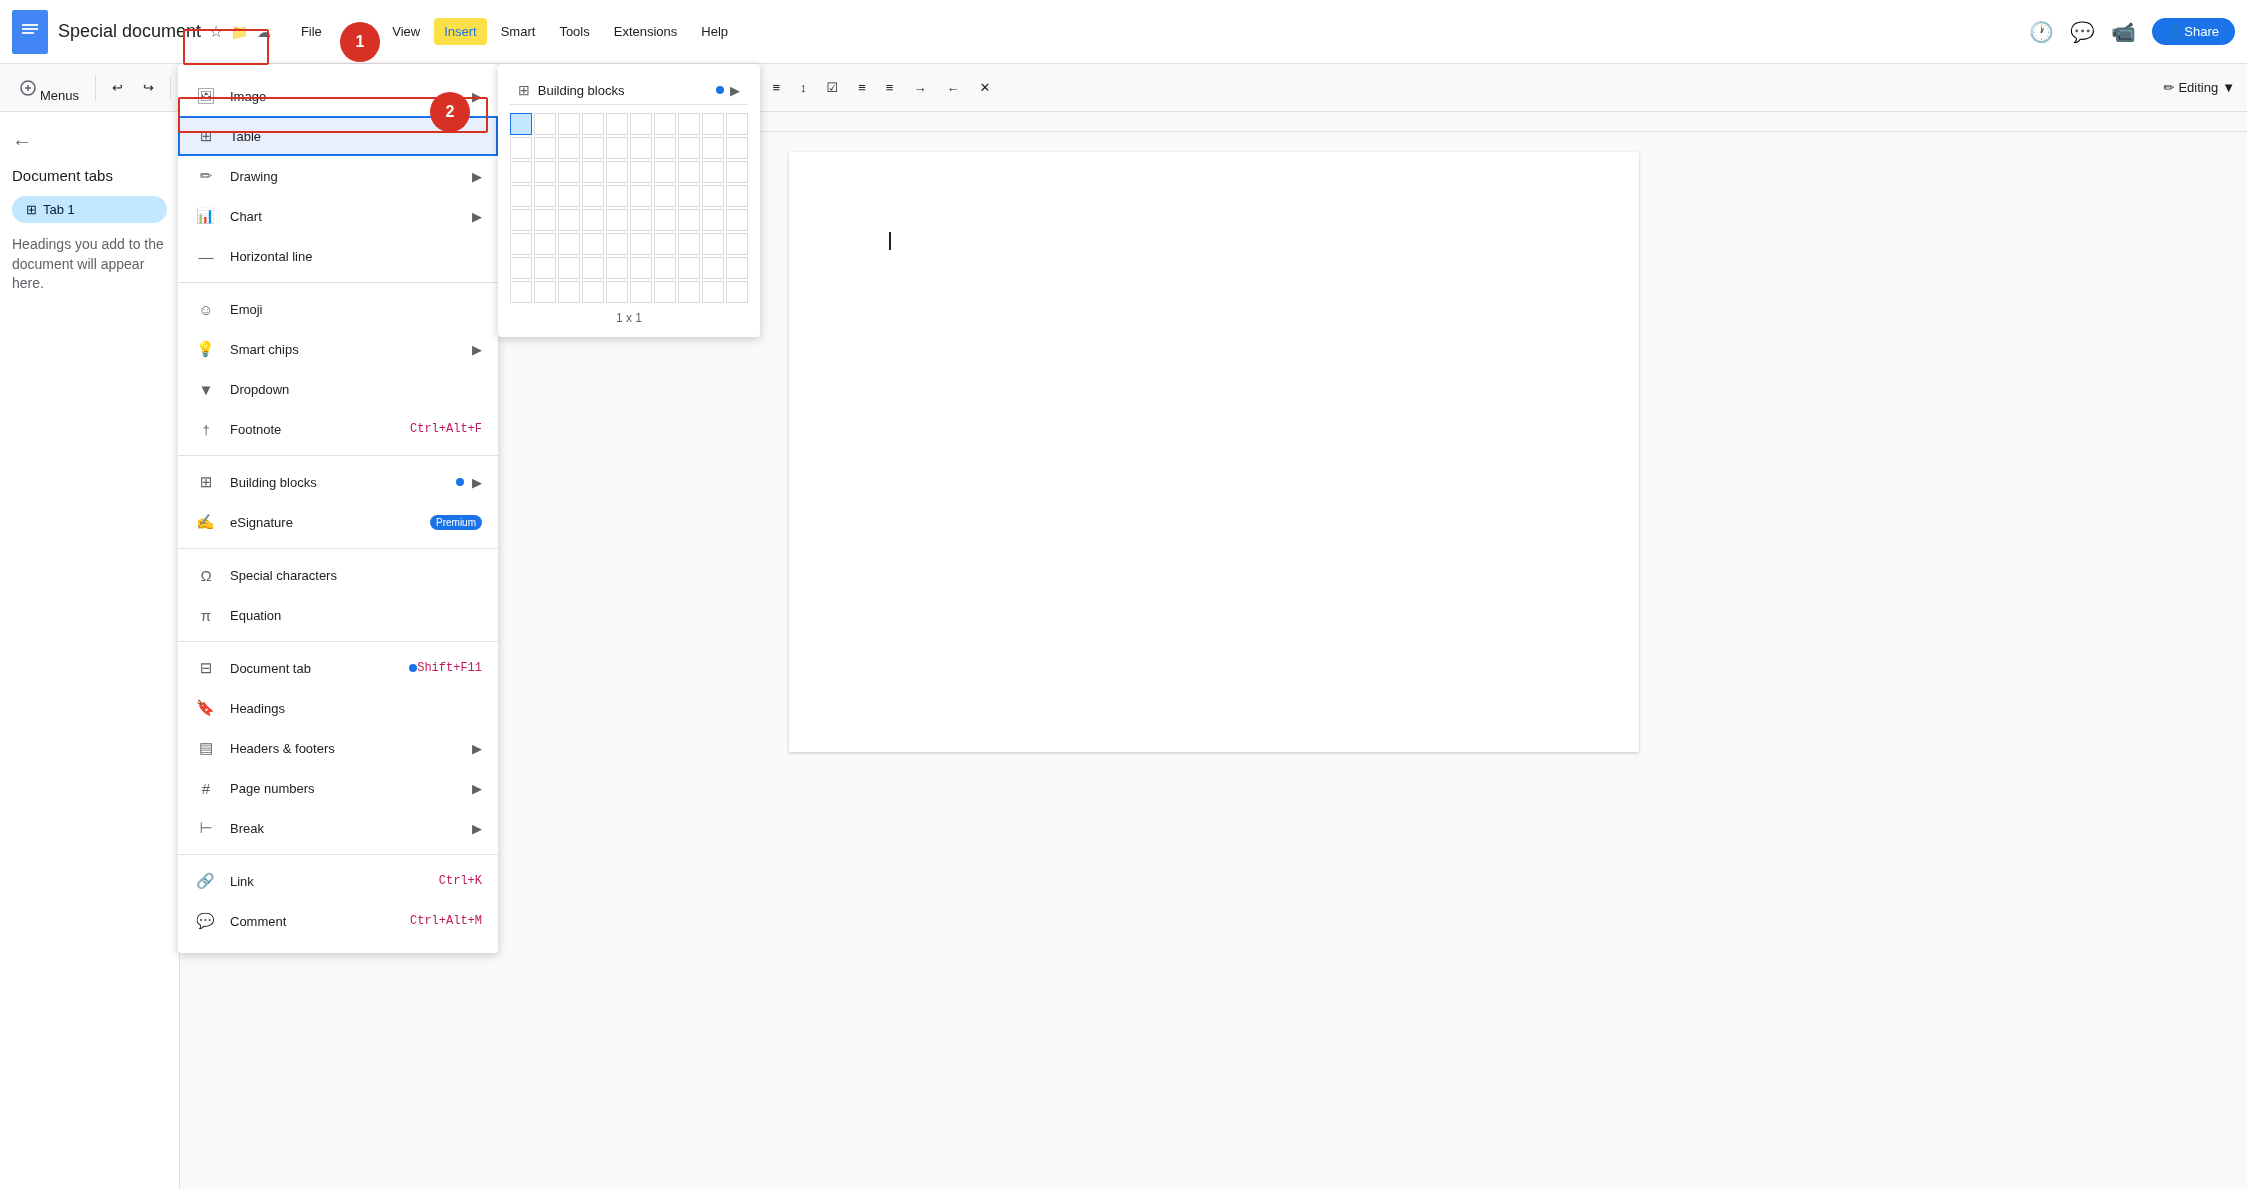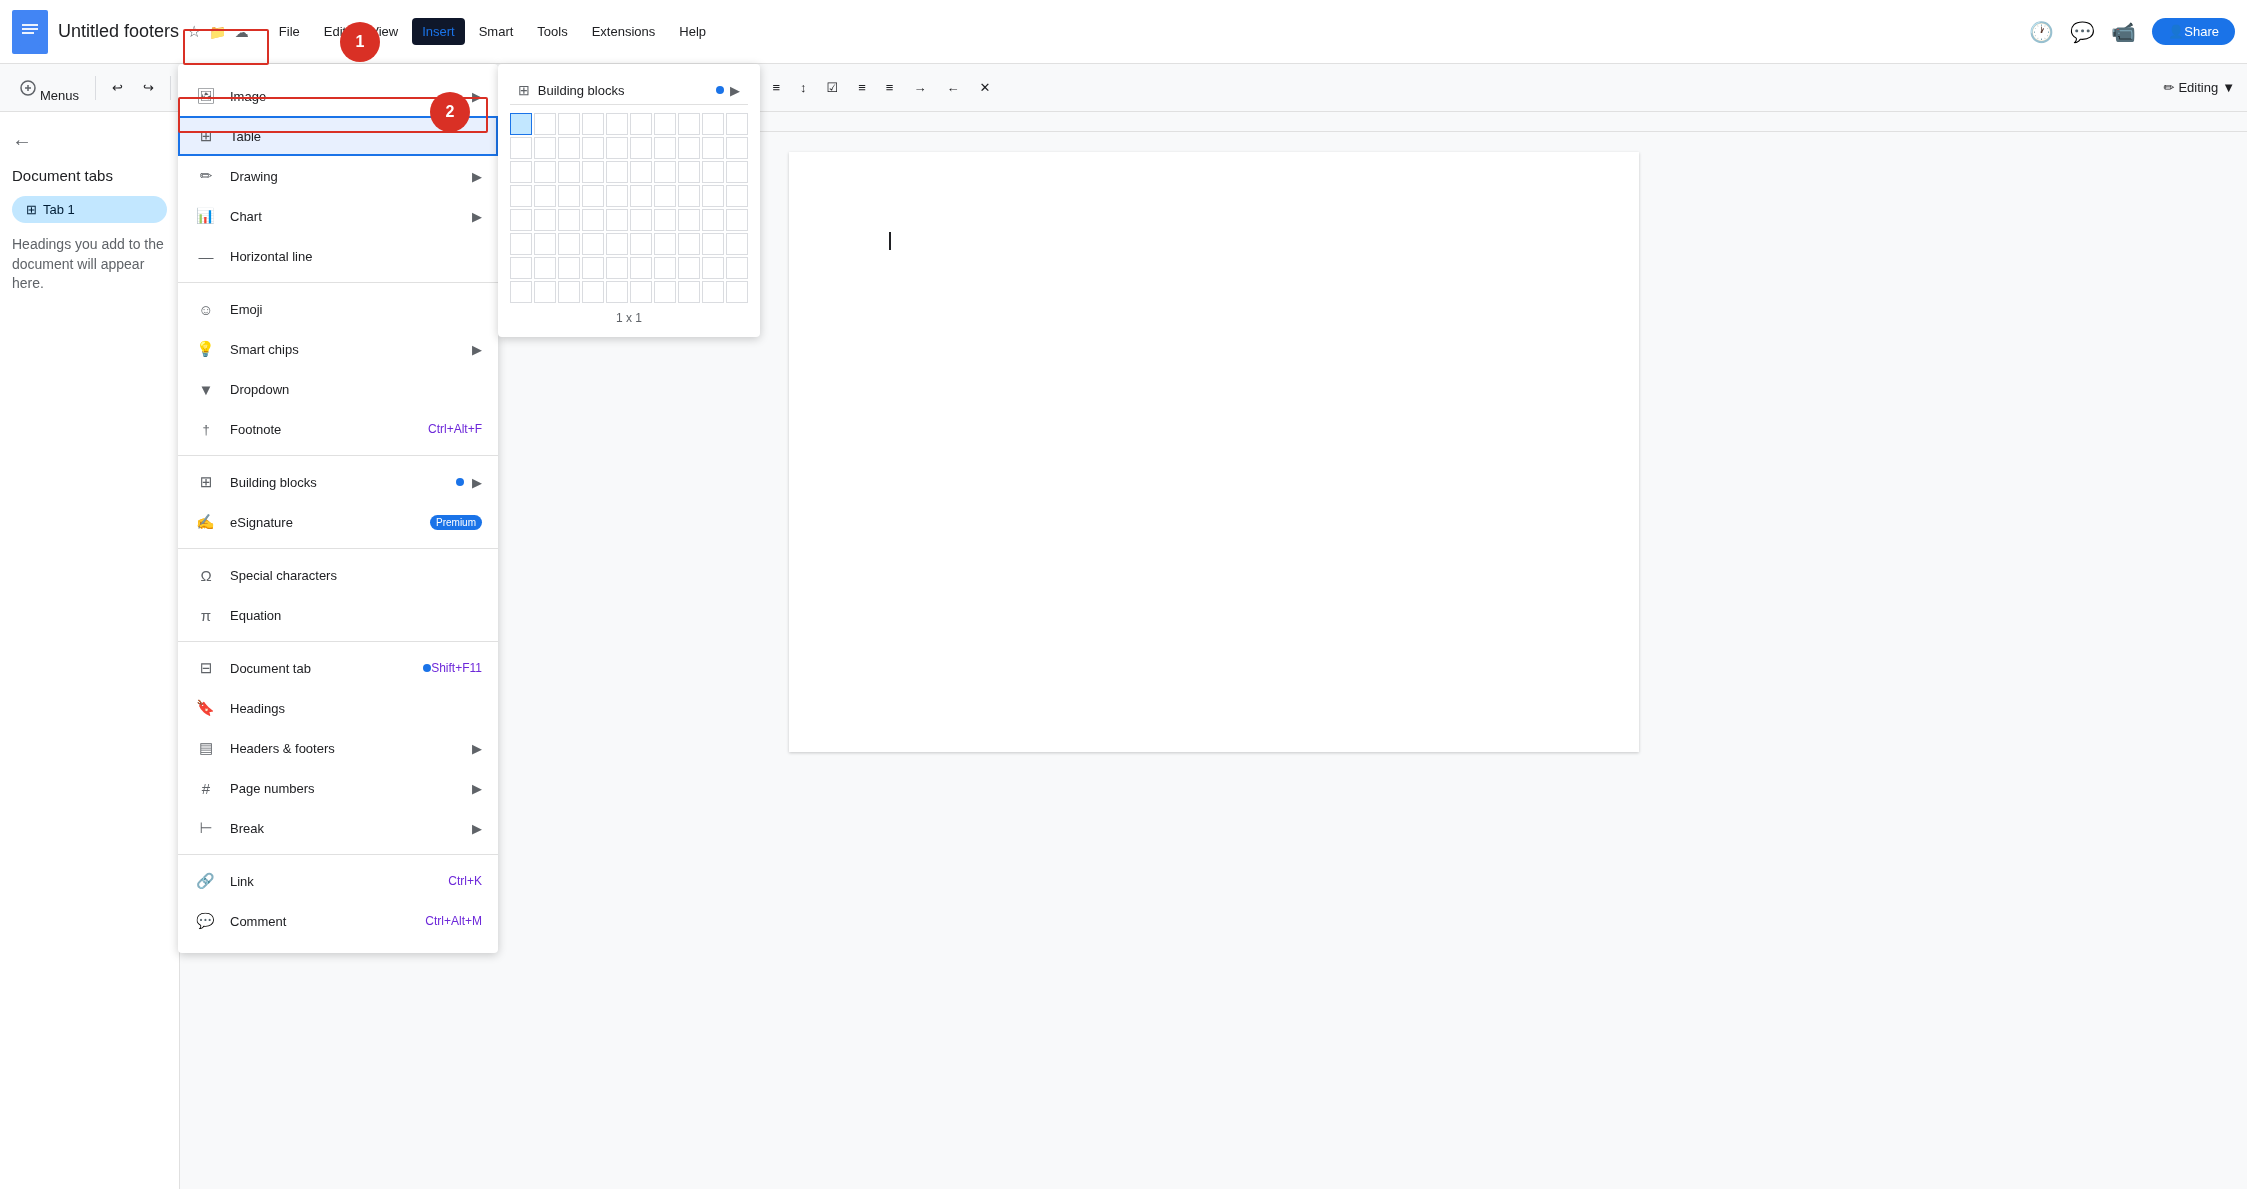--- a/index.html
+++ b/index.html
@@ -24,21 +24,21 @@
     }
     .title-section { display: flex; flex-direction: column; margin-right: 20px; }
     .menu-bar { display: flex; align-items: center; gap: 4px; }
     .menu-item {
       padding: 6px 10px;
       color: #202124;
       font-size: 13px;
       cursor: pointer;
       border-radius: 4px;
     }
-    .menu-item.active { background: #0f172a; color: #1a73e8; }
+    .menu-item.active { background: #fde047; color: #1a73e8; }
     .top-right { margin-left: auto; display: flex; align-items: center; gap: 16px; color: #5f6368; font-size: 20px; }
 
     
     .toolbar {
       display: flex;
       align-items: center;
       padding: 4px 12px;
       background: #f8f9fa;
       border-bottom: 1px solid #e0e0e0;
       height: 48px;
@@ -136,21 +136,21 @@
       color: #202124;
       font-size: 13px;
     }
     .menu-row.highlighted {
       background: #e8f0fe;
       outline: 2px solid #1a73e8;
       outline-offset: -2px;
     }
     .menu-row-icon { width: 24px; height: 24px; margin-right: 12px; display: flex; align-items: center; justify-content: center; color: #5f6368; font-size: 15px; flex-shrink: 0; }
     .menu-row-label { flex: 1; }
-    .menu-row-shortcut { color: #6d28d9; font-size: 12px; margin-left: auto; }
+    .menu-row-shortcut { color: #be185d; font-size: 12px; margin-left: auto; font-family: Liberation Mono, monospace; }
     .menu-row-arrow { color: #5f6368; margin-left: 8px; }
     .menu-dot { width: 8px; height: 8px; background: #1a73e8; border-radius: 50%; margin-left: 6px; }
     .premium-badge {
       background: #1a73e8;
       color: white;
       font-size: 10px;
       padding: 2px 6px;
       border-radius: 10px;
       margin-left: 4px;
       font-weight: 500;
@@ -236,21 +236,21 @@
   <div class="doc-icon">
     <svg width="22" height="28" viewBox="0 0 22 28">
         <rect x="0" y="0" width="22" height="28" rx="2" fill="#4285f4"></rect>
         <rect x="3" y="6" width="16" height="2" fill="white" opacity="0.9"></rect>
         <rect x="3" y="10" width="16" height="2" fill="white" opacity="0.9"></rect>
         <rect x="3" y="14" width="12" height="2" fill="white" opacity="0.9"></rect>
       </svg>
   </div>
   <div class="title-section">
     <div style="display:flex;align-items:center;gap:8px;">
-      <span style="font-size:18px;color:#202124;cursor:pointer;">Untitled footers</span>
+      <span style="font-size:18px;color:#202124;cursor:pointer;">Special document</span>
       <span style="color:#5f6368;font-size:16px;cursor:pointer;">☆</span>
       <span style="color:#5f6368;font-size:14px;cursor:pointer;">📁</span>
       <span style="color:#5f6368;font-size:14px;cursor:pointer;">☁</span>
     </div>
     <div style="display:flex;gap:4px;">
     </div>
   </div>
 
   <div class="menu-bar" style="margin-left:0;">
     <span class="menu-item">File</span>

